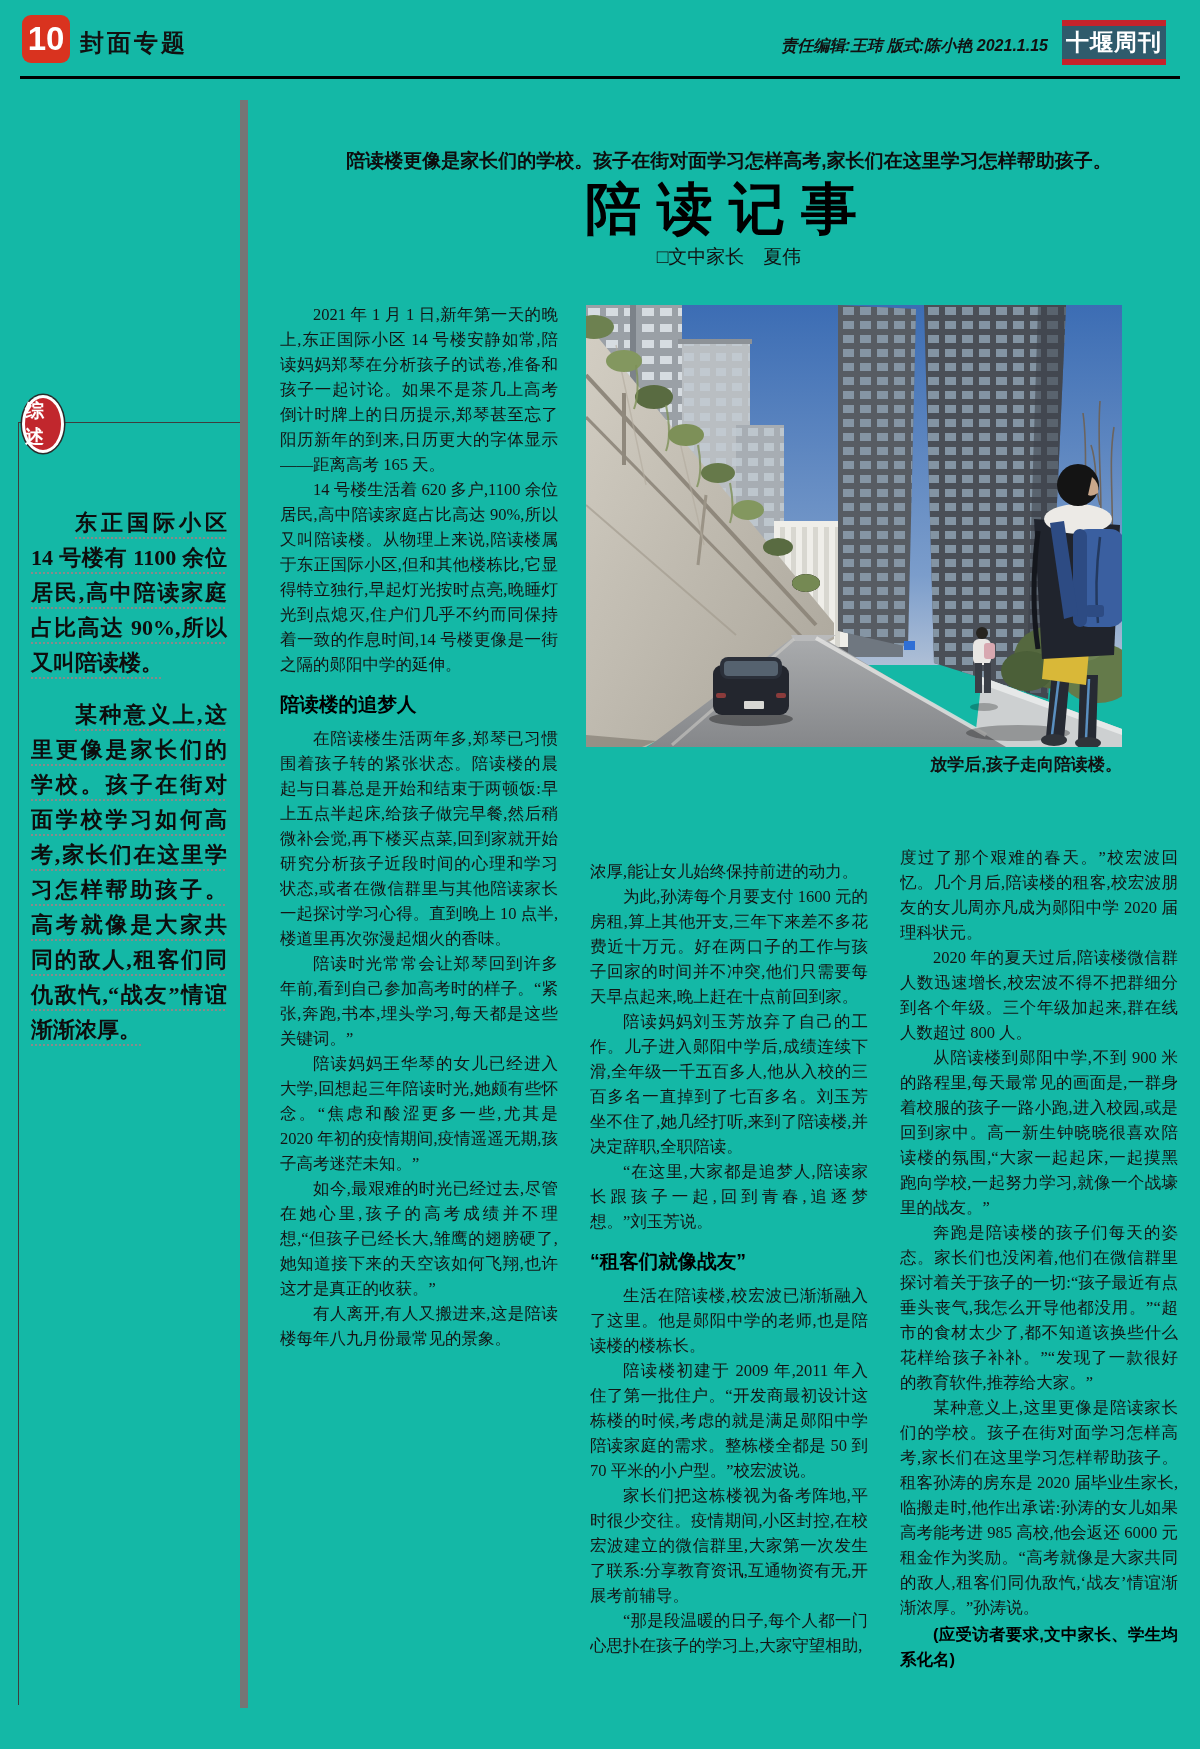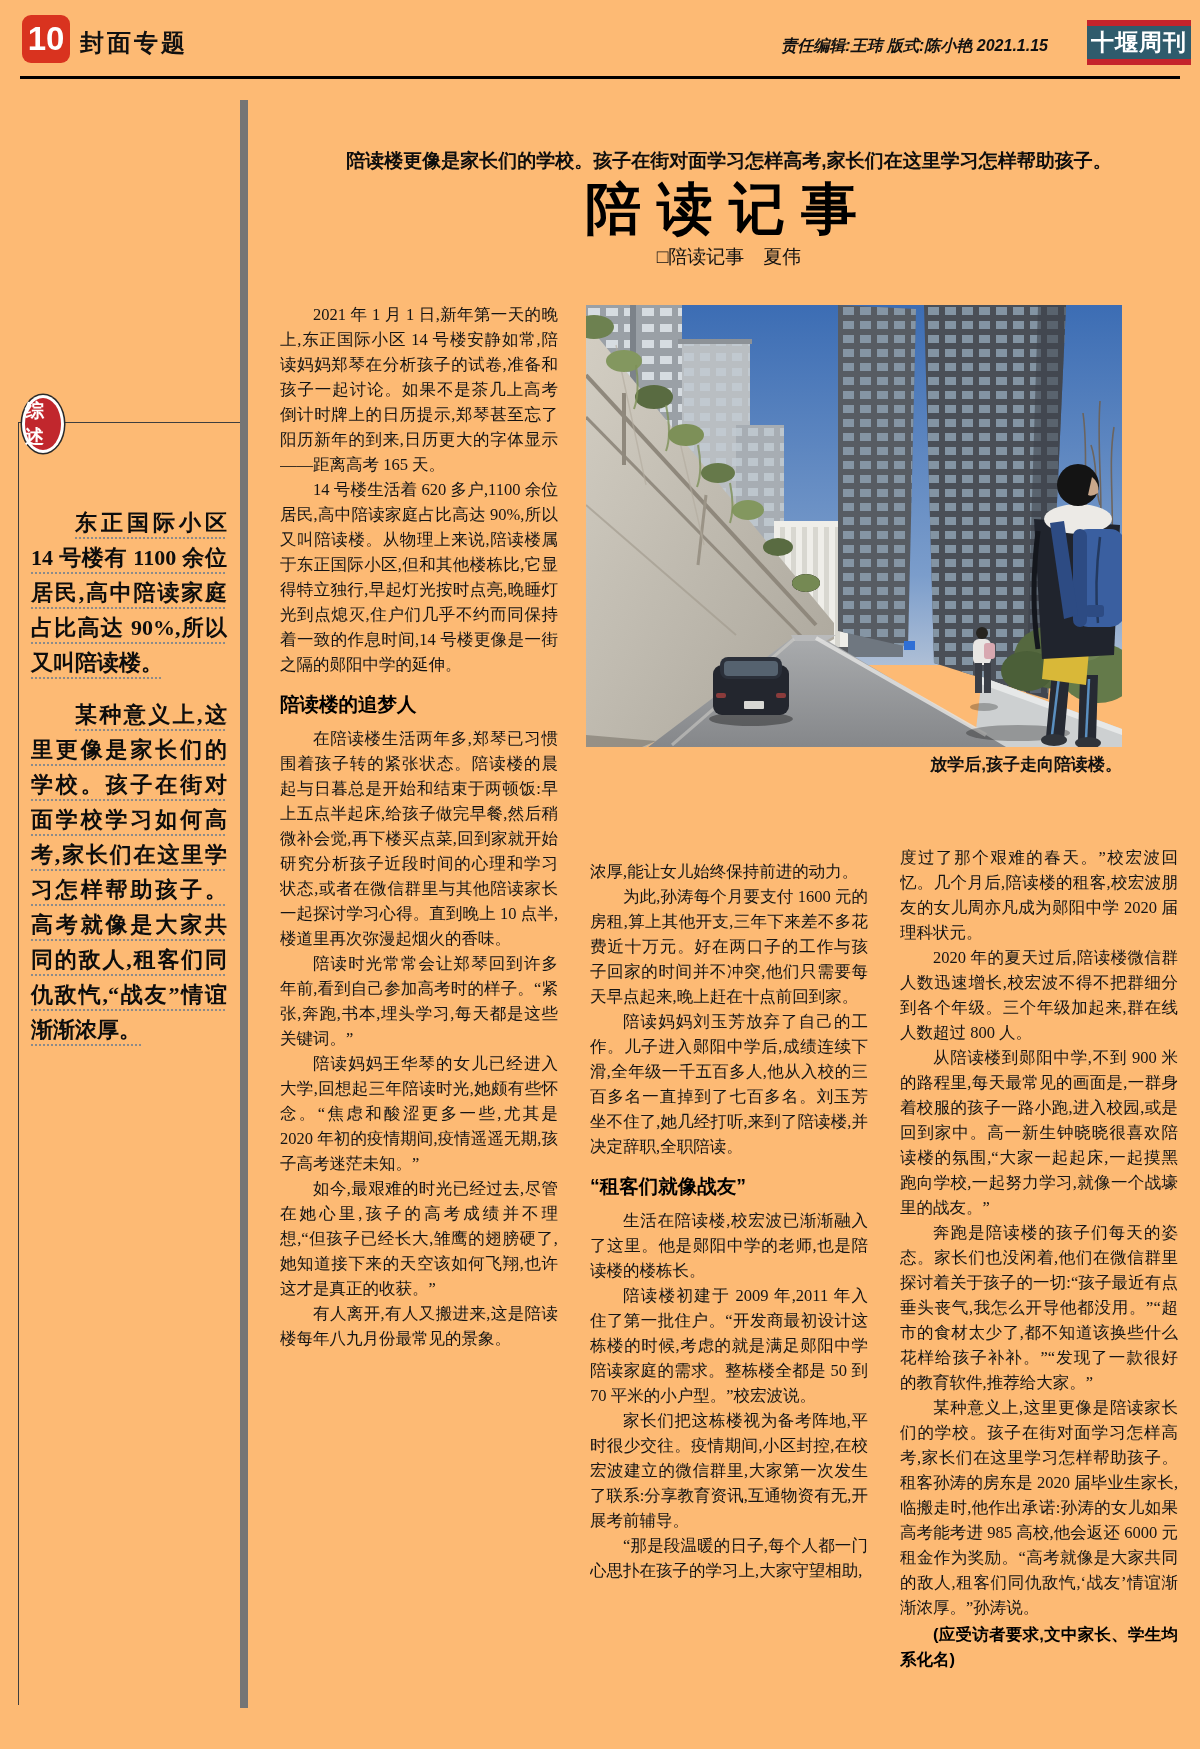--- a/index.html
+++ b/index.html
@@ -1,19 +1,19 @@
 <!DOCTYPE html>
 <html><head>
 <meta charset="utf-8">
 <style>
   * { margin:0; padding:0; box-sizing:border-box; }
   html,body { background:#e9e9e9; }
   .page {
     position:relative; width:1200px; height:1749px; margin:0 auto;
-    background:#fdba74; overflow:hidden;
+    background:#14b8a6; overflow:hidden;
     font-family:"Liberation Serif","DejaVu Serif",serif; color:#191919;
   }
   
   .pagenum-box {
     position:absolute; left:22px; top:15px; width:48px; height:48px;
     background:#d9331f; border-radius:9px; color:#fff;
     font-family:"Liberation Sans","DejaVu Sans",sans-serif; font-weight:bold;
     font-size:33px; display:flex; align-items:center; justify-content:center;
   }
   .section-title {
@@ -21,21 +21,21 @@
     font-family:"Liberation Sans","DejaVu Sans",sans-serif; font-weight:900;
     font-size:24px; letter-spacing:3px; color:#111;
   }
   .editor-info {
     position:absolute; right:152px; top:36px;
     font-family:"Liberation Sans","DejaVu Sans",sans-serif;
     font-weight:bold; font-style:italic; font-size:16px; color:#111;
   }
   .masthead {
     position:absolute; left:1062px; top:20px; width:104px; height:45px;
-    display:flex; flex-direction:column;margin-left:25px;
+    display:flex; flex-direction:column;
   }
   .masthead .bar { height:6px; background:#c4232b; }
   .masthead .mid {
     flex:1; background:#2f5b6c; color:#fff; display:flex;
     align-items:center; justify-content:center;
     font-family:"Liberation Serif","DejaVu Serif",serif; font-weight:bold;
     font-size:23px; letter-spacing:1px;
   }
   .header-rule { position:absolute; left:20px; top:76px; width:1160px; height:3px; background:#000; }
   
@@ -126,21 +126,21 @@
   <div class="summary-badge">
     <span>综述</span>
   </div>
   <div class="sidebar-text">
     <p>东正国际小区 14 号楼有 1100 余位居民,高中陪读家庭占比高达 90%,所以又叫陪读楼。</p>
     <p>某种意义上,这里更像是家长们的学校。孩子在街对面学校学习如何高考,家长们在这里学习怎样帮助孩子。高考就像是大家共同的敌人,租客们同仇敌忾,“战友”情谊渐渐浓厚。</p>
   </div>
 
   <p class="kicker">陪读楼更像是家长们的学校。孩子在街对面学习怎样高考,家长们在这里学习怎样帮助孩子。</p>
   <h1 class="main-title">陪读记事</h1>
-  <p class="byline">□陪读记事　夏伟</p>
+  <p class="byline">□文中家长　夏伟</p>
 
   <figure class="photo">
     <svg viewBox="0 0 536 442" width="536" height="442" xmlns="http://www.w3.org/2000/svg">
       <defs>
         <linearGradient id="sky" x1="0" y1="0" x2="0" y2="1">
           <stop offset="0" stop-color="#3c6db4"></stop>
           <stop offset="0.75" stop-color="#7b9dcb"></stop>
           <stop offset="1" stop-color="#aebfd6"></stop>
         </linearGradient>
         <linearGradient id="roadg" x1="0" y1="0" x2="0" y2="1">
@@ -293,20 +293,21 @@
     <p class="para">陪读时光常常会让郑琴回到许多年前,看到自己参加高考时的样子。“紧张,奔跑,书本,埋头学习,每天都是这些关键词。”</p>
     <p class="para">陪读妈妈王华琴的女儿已经进入大学,回想起三年陪读时光,她颇有些怀念。“焦虑和酸涩更多一些,尤其是 2020 年初的疫情期间,疫情遥遥无期,孩子高考迷茫未知。”</p>
     <p class="para">如今,最艰难的时光已经过去,尽管在她心里,孩子的高考成绩并不理想,“但孩子已经长大,雏鹰的翅膀硬了,她知道接下来的天空该如何飞翔,也许这才是真正的收获。”</p>
     <p class="para">有人离开,有人又搬进来,这是陪读楼每年八九月份最常见的景象。</p>
   </section>
 
   <section class="col col-2">
     <p class="para cont">浓厚,能让女儿始终保持前进的动力。</p>
     <p class="para">为此,孙涛每个月要支付 1600 元的房租,算上其他开支,三年下来差不多花费近十万元。好在两口子的工作与孩子回家的时间并不冲突,他们只需要每天早点起来,晚上赶在十点前回到家。</p>
     <p class="para">陪读妈妈刘玉芳放弃了自己的工作。儿子进入郧阳中学后,成绩连续下滑,全年级一千五百多人,他从入校的三百多名一直掉到了七百多名。刘玉芳坐不住了,她几经打听,来到了陪读楼,并决定辞职,全职陪读。</p>
+    <p class="para">“在这里,大家都是追梦人,陪读家长跟孩子一起,回到青春,追逐梦想。”刘玉芳说。</p>
     <h2 class="subhead">“租客们就像战友”</h2>
     <p class="para">生活在陪读楼,校宏波已渐渐融入了这里。他是郧阳中学的老师,也是陪读楼的楼栋长。</p>
     <p class="para">陪读楼初建于 2009 年,2011 年入住了第一批住户。“开发商最初设计这栋楼的时候,考虑的就是满足郧阳中学陪读家庭的需求。整栋楼全都是 50 到 70 平米的小户型。”校宏波说。</p>
     <p class="para">家长们把这栋楼视为备考阵地,平时很少交往。疫情期间,小区封控,在校宏波建立的微信群里,大家第一次发生了联系:分享教育资讯,互通物资有无,开展考前辅导。</p>
     <p class="para">“那是段温暖的日子,每个人都一门心思扑在孩子的学习上,大家守望相助,</p>
   </section>
 
   <section class="col col-3">
     <p class="para cont">度过了那个艰难的春天。”校宏波回忆。几个月后,陪读楼的租客,校宏波朋友的女儿周亦凡成为郧阳中学 2020 届理科状元。</p>
     <p class="para">2020 年的夏天过后,陪读楼微信群人数迅速增长,校宏波不得不把群细分到各个年级。三个年级加起来,群在线人数超过 800 人。</p>

